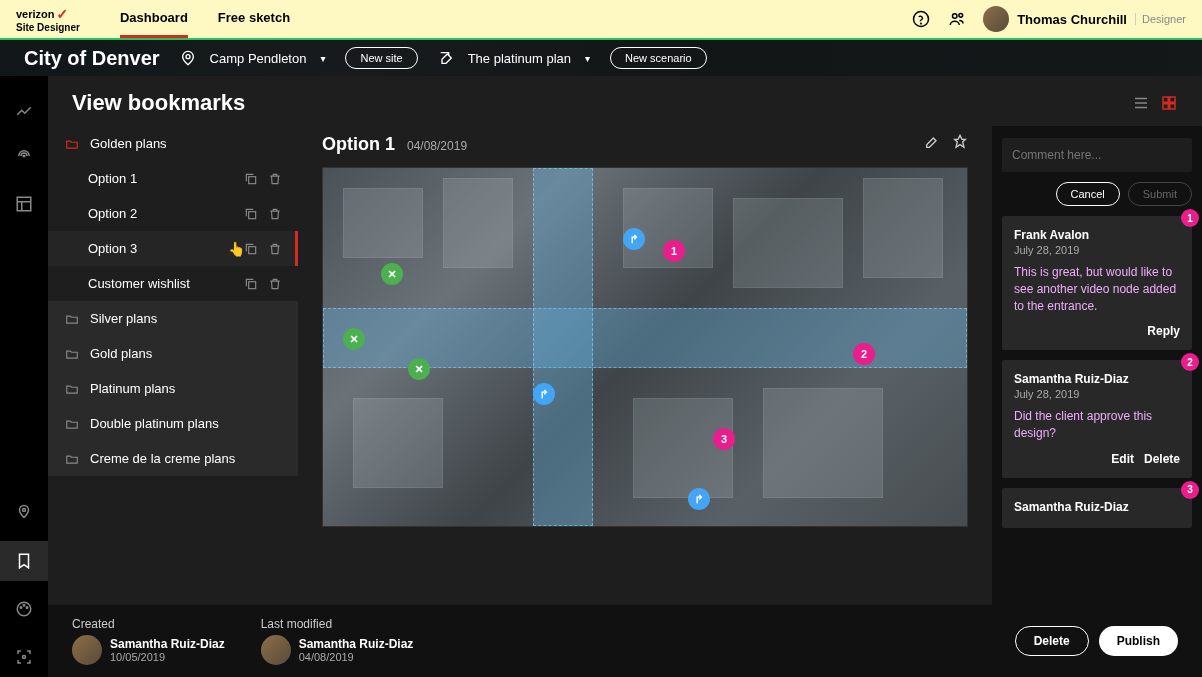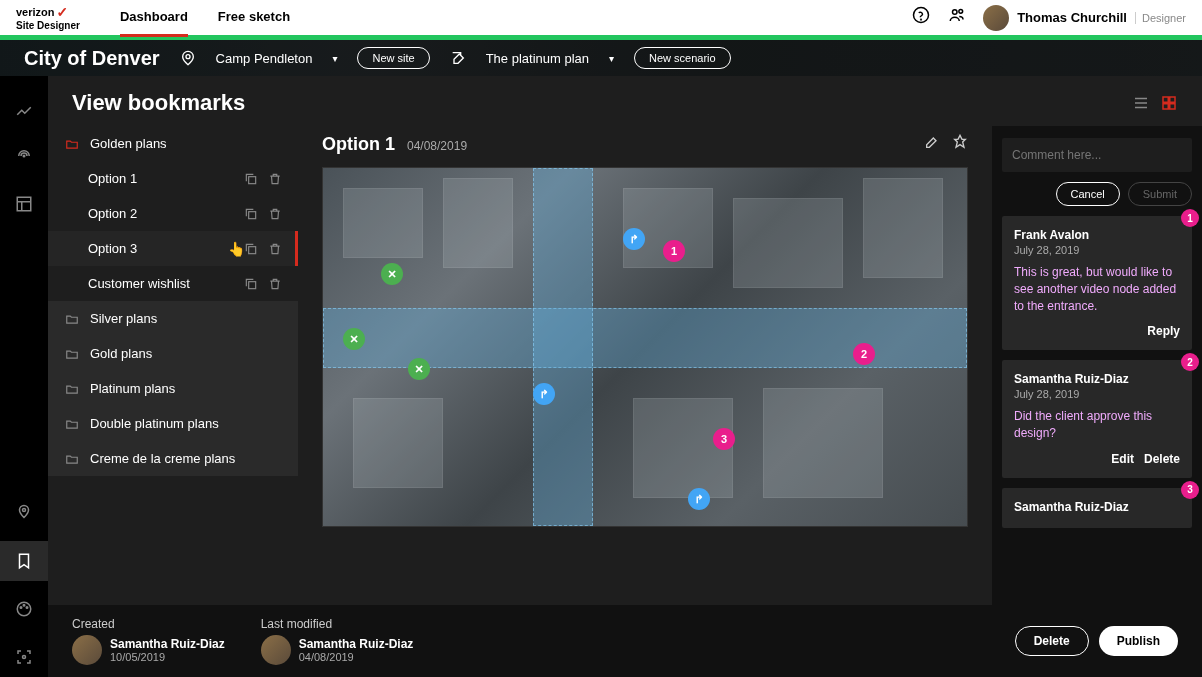--- a/index.html
+++ b/index.html
@@ -1,33 +1,33 @@
 <!DOCTYPE html>
 <html><head>
 <meta charset="utf-8">
 <style>
 *{box-sizing:border-box;margin:0;padding:0}
 body{font-family:-apple-system,BlinkMacSystemFont,"Segoe UI",Arial,sans-serif;background:#1a1a1a;color:#fff;width:1202px;height:677px;overflow:hidden}
-.top-bar{height:40px;background:#ffffff;display:flex;align-items:center;padding:12px 16px;color:#000;border-bottom:5px solid #22c55e}
+.top-bar{height:40px;background:#fef9c3;display:flex;align-items:center;padding:12px 16px;color:#000;border-bottom:2px solid #22c55e}
 .logo{display:flex;flex-direction:column;margin-right:40px}
 .logo-top{font-size:11px;font-weight:700;display:flex;align-items:center}
 .logo-check{color:#d52b1e;font-size:14px;margin-left:2px}
 .logo-sub{font-size:10px;font-weight:600}
 .top-nav{display:flex;gap:30px}
 .top-nav-item{font-size:13px;font-weight:600;cursor:pointer;padding:10px 0}
 .top-nav-item.active{border-bottom:3px solid #d52b1e}
-.top-right{margin-left:auto;display:flex;align-items:flex-start;gap:16px}
+.top-right{margin-left:auto;display:flex;align-items:center;gap:16px}
 .icon-btn{width:20px;height:20px;cursor:pointer;display:flex;align-items:center;justify-content:center}
 .user-chip{display:flex;align-items:center;gap:8px}
 .avatar{width:26px;height:26px;border-radius:50%;background:linear-gradient(135deg,#8b6f47,#5a4a3a)}
 .user-name{font-size:13px;font-weight:600}
 .user-role{font-size:11px;color:#888;border-left:1px solid #ccc;padding-left:6px}
 .header-bar{height:36px;background:rgba(0,0,0,0.7);backdrop-filter:blur(4px);display:flex;align-items:center;padding:0 24px;gap:20px;position:relative;background-image:linear-gradient(rgba(0,0,0,0.6),rgba(0,0,0,0.6)),linear-gradient(90deg,#2a3a3e 0%,#3a4246 30%,#2e3638 60%,#333b3e 100%)}
 .city-title{font-size:20px;font-weight:700}
-.header-group{display:flex;align-items:center;gap:20px;font-size:13px}
+.header-group{display:flex;align-items:center;gap:14px;font-size:13px}
 .pill-btn{border:1px solid #fff;border-radius:14px;padding:4px 14px;font-size:11px;background:transparent;color:#fff;cursor:pointer}
 .chevron{font-size:10px}
 .main{display:flex;height:calc(100% - 76px)}
 .iconbar{width:48px;background:#000;display:flex;flex-direction:column;align-items:center;padding-top:12px;gap:8px}
 .iconbar-item{width:48px;height:40px;display:flex;align-items:center;justify-content:center;cursor:pointer;color:#888}
 .iconbar-item.active{background:#2a2a2a;color:#fff}
 .content{flex:1;display:flex;flex-direction:column;background:#1e1e1e}
 .page-header{display:flex;align-items:center;justify-content:space-between;padding:14px 24px 10px}
 .page-title{font-size:22px;font-weight:700}
 .view-toggle{display:flex;gap:10px}

